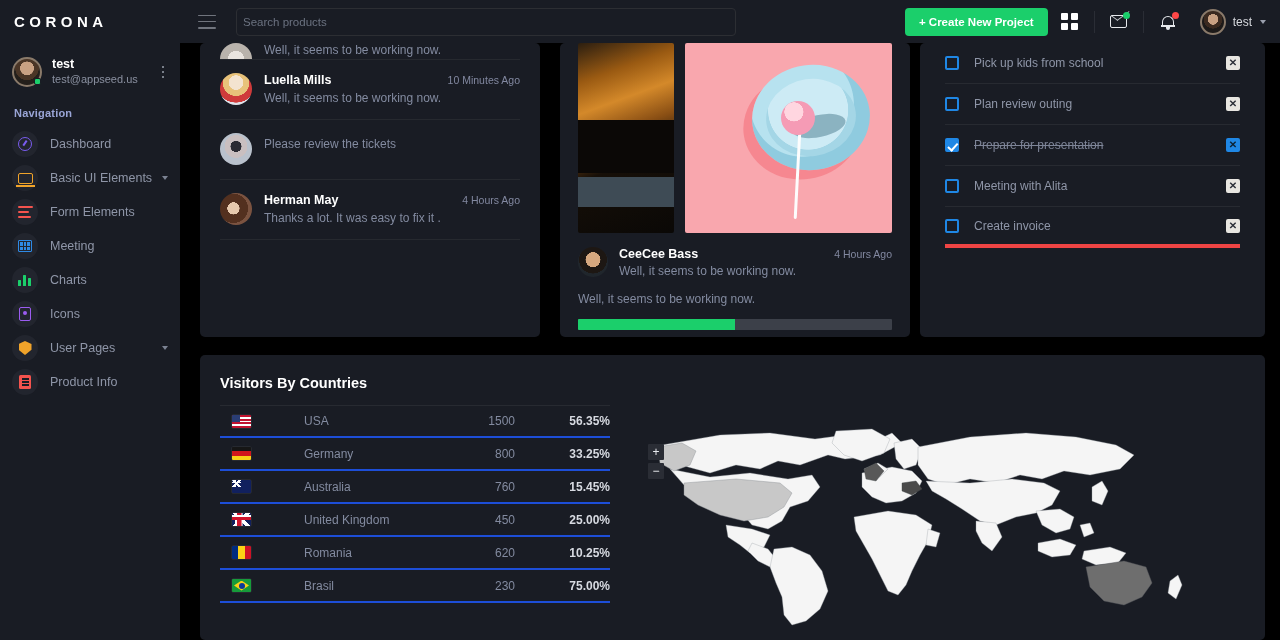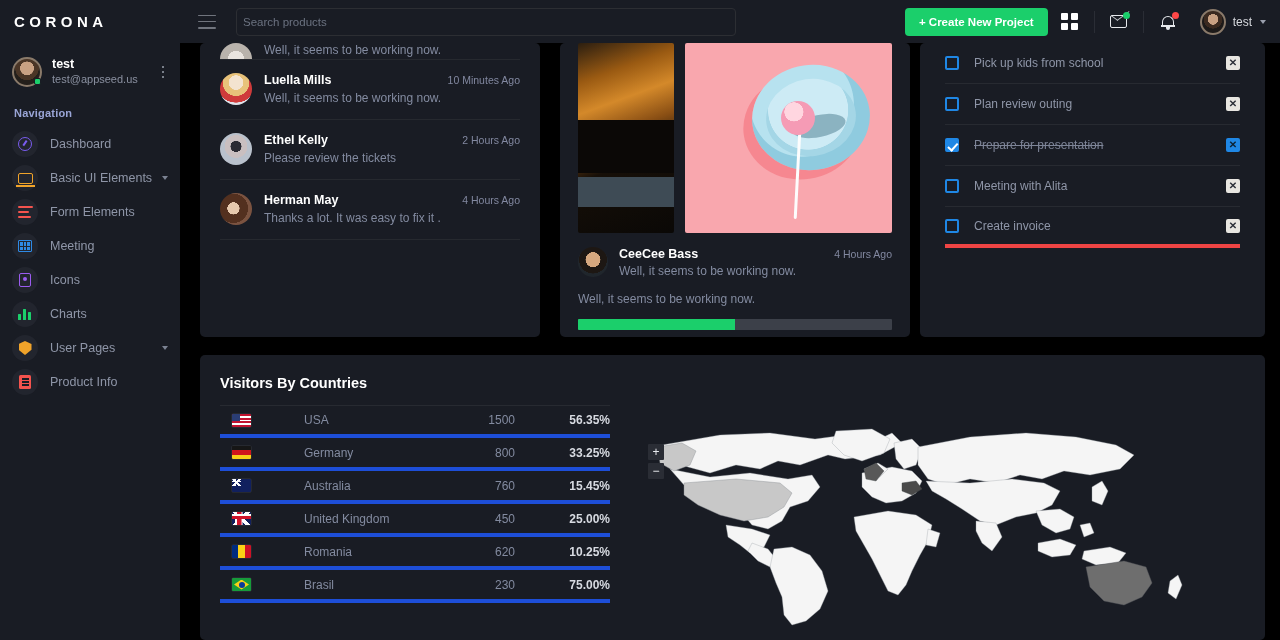--- a/index.html
+++ b/index.html
@@ -247,21 +247,21 @@
 
   
   .card-visitors {
     position: absolute; top: 312px; left: 0; width: 1065px; height: 285px;
     background: #191c24; border-radius: 5px; overflow: hidden;
   }
   .visitors-title { color: #ffffff; font-size: 14.5px; font-weight: 700; padding: 20px 0 0 20px; }
   .vis-inner { display: flex; height: 240px; }
   .vis-table { width: 430px; padding: 14px 20px 0 20px; }
   .vis-row {
-    display: flex; align-items: center; height: 33px; border-bottom: 4px solid #1d4ed8;
+    display: flex; align-items: center; height: 33px; border-bottom: 2px solid #1d4ed8;
   }
   .vis-row:first-child { border-top: 1px solid #272a31; }
   .flag {
     width: 19px; height: 13px; flex: 0 0 19px; border-radius: 1px; margin-left: 12px; overflow: hidden;
     position: relative; box-shadow: 0 0 0 .5px rgba(255,255,255,.12);
   }
   .f-usa {
     background: repeating-linear-gradient(#c2122f 0 1.85px, #ffffff 1.85px 3.7px);
   }
   .f-usa::before { content:""; position:absolute; left:0; top:0; width:8px; height:7px; background:#2a3d74; }
@@ -407,33 +407,33 @@
             <i></i>
             <i></i>
             <i></i>
             <i></i>
           </span>
         </span>
       <span class="menu-label">Meeting</span>
     </div>
     <div class="menu-item">
       <span class="menu-ico">
-          <span class="ic-icons"></span>
-        </span>
-      <span class="menu-label">Icons</span>
-    </div>
-    <div class="menu-item">
-      <span class="menu-ico">
           <span class="ic-chart">
             <i style="height:6px"></i>
             <i style="height:11px"></i>
             <i style="height:8px"></i>
           </span>
         </span>
       <span class="menu-label">Charts</span>
+    </div>
+    <div class="menu-item">
+      <span class="menu-ico">
+          <span class="ic-icons"></span>
+        </span>
+      <span class="menu-label">Icons</span>
     </div>
     <div class="menu-item">
       <span class="menu-ico">
           <span class="ic-shield"></span>
         </span>
       <span class="menu-label">User Pages</span>
       <span class="menu-arrow"></span>
     </div>
     <div class="menu-item">
       <span class="menu-ico">
@@ -464,24 +464,20 @@
                 <span class="chat-name">Luella Mills</span>
                 <span class="chat-time">10 Minutes Ago</span>
               </span>
               <span class="chat-msg" style="display:block">Well, it seems to be working now.</span>
             </span>
           </div>
 
           <div class="chat-row">
             <span class="chat-av av2"></span>
             <span class="chat-body">
-              <span class="chat-top">
-                <span class="chat-name">Ethel Kelly</span>
-                <span class="chat-time">2 Hours Ago</span>
-              </span>
               <span class="chat-msg" style="display:block">Please review the tickets</span>
             </span>
           </div>
 
           <div class="chat-row">
             <span class="chat-av av3"></span>
             <span class="chat-body">
               <span class="chat-top">
                 <span class="chat-name">Herman May</span>
                 <span class="chat-time">4 Hours Ago</span>

